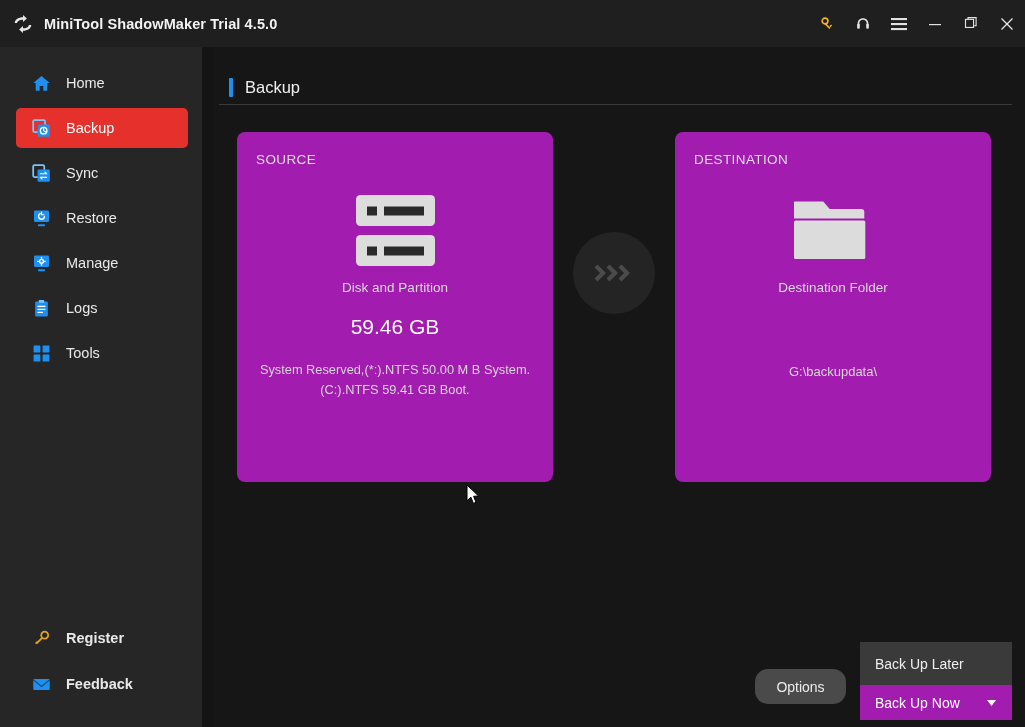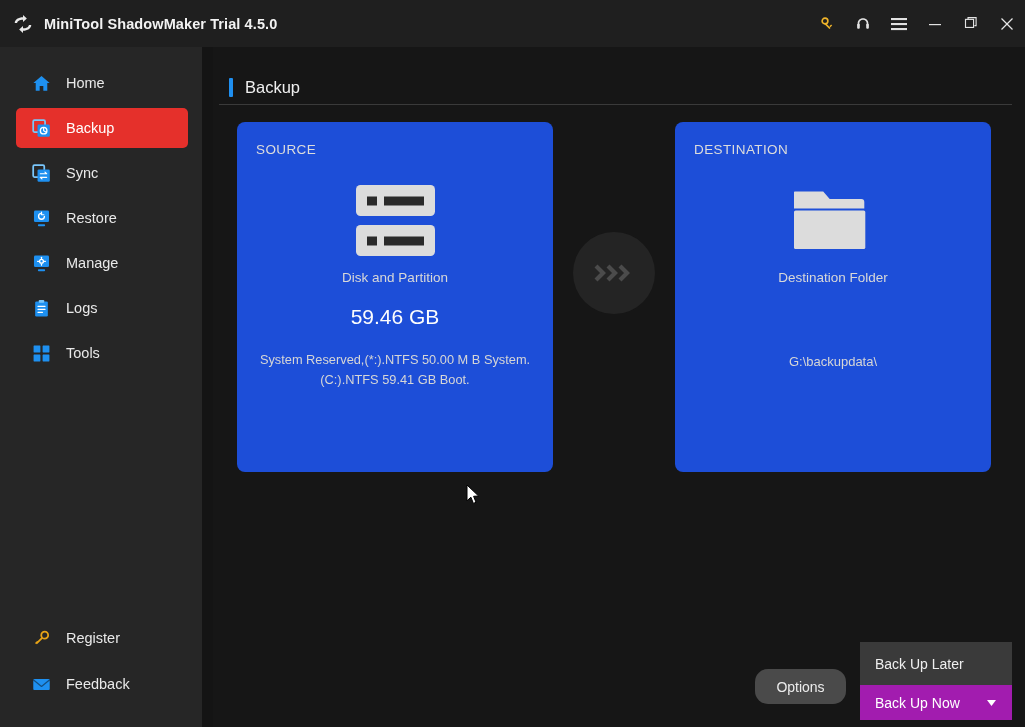--- a/index.html
+++ b/index.html
@@ -44,21 +44,21 @@
   .nav-ico {
     width:19px; height:19px; flex:0 0 auto; display:flex;
     align-items:center; justify-content:center;
   }
   .nav-label {
     margin-left:15px; color:#e9e9e9; font-size:14.5px; white-space:nowrap;
   }
   .nav-item.active .nav-label { color:#fff; }
 
   .nav-bottom { position:absolute; left:0; bottom:16px; width:202px; }
-  .nav-bottom .nav-item { height:38px; margin-bottom:8px; }
+  .nav-bottom .nav-item { height:38px; margin-bottom:8px;font-weight:bold; }
 
   
   .seam {
     position:absolute; left:202px; top:47px; width:11px; height:680px;
     background:#141414;
   }
 
   
   .content {
     position:absolute; left:213px; top:47px; width:812px; height:680px;
@@ -70,22 +70,22 @@
   }
   .page-head .ttl {
     margin-left:12px; color:#efefef; font-size:16.5px; white-space:nowrap;
   }
   .head-rule {
     position:absolute; left:6px; top:57px; width:793px; height:1px; background:#3a3a3a;
   }
 
   
   .panel {
-    position:absolute; top:75px; width:316px; height:350px;
-    background:#1d4ed8; border-radius:8px;
+    position:absolute; top:85px; width:316px; height:350px;
+    background:#a21caf; border-radius:8px;
     cursor:default;
   }
   .panel.source { left:24px; }
   .panel.dest   { left:462px; }
   .panel-kicker {
     position:absolute; left:19px; top:20px;
     color:#dcdcdc; font-size:13.5px; letter-spacing:.4px; white-space:nowrap;
   }
   .panel-icon {
     position:absolute; left:0; top:58px; width:316px; height:80px;

